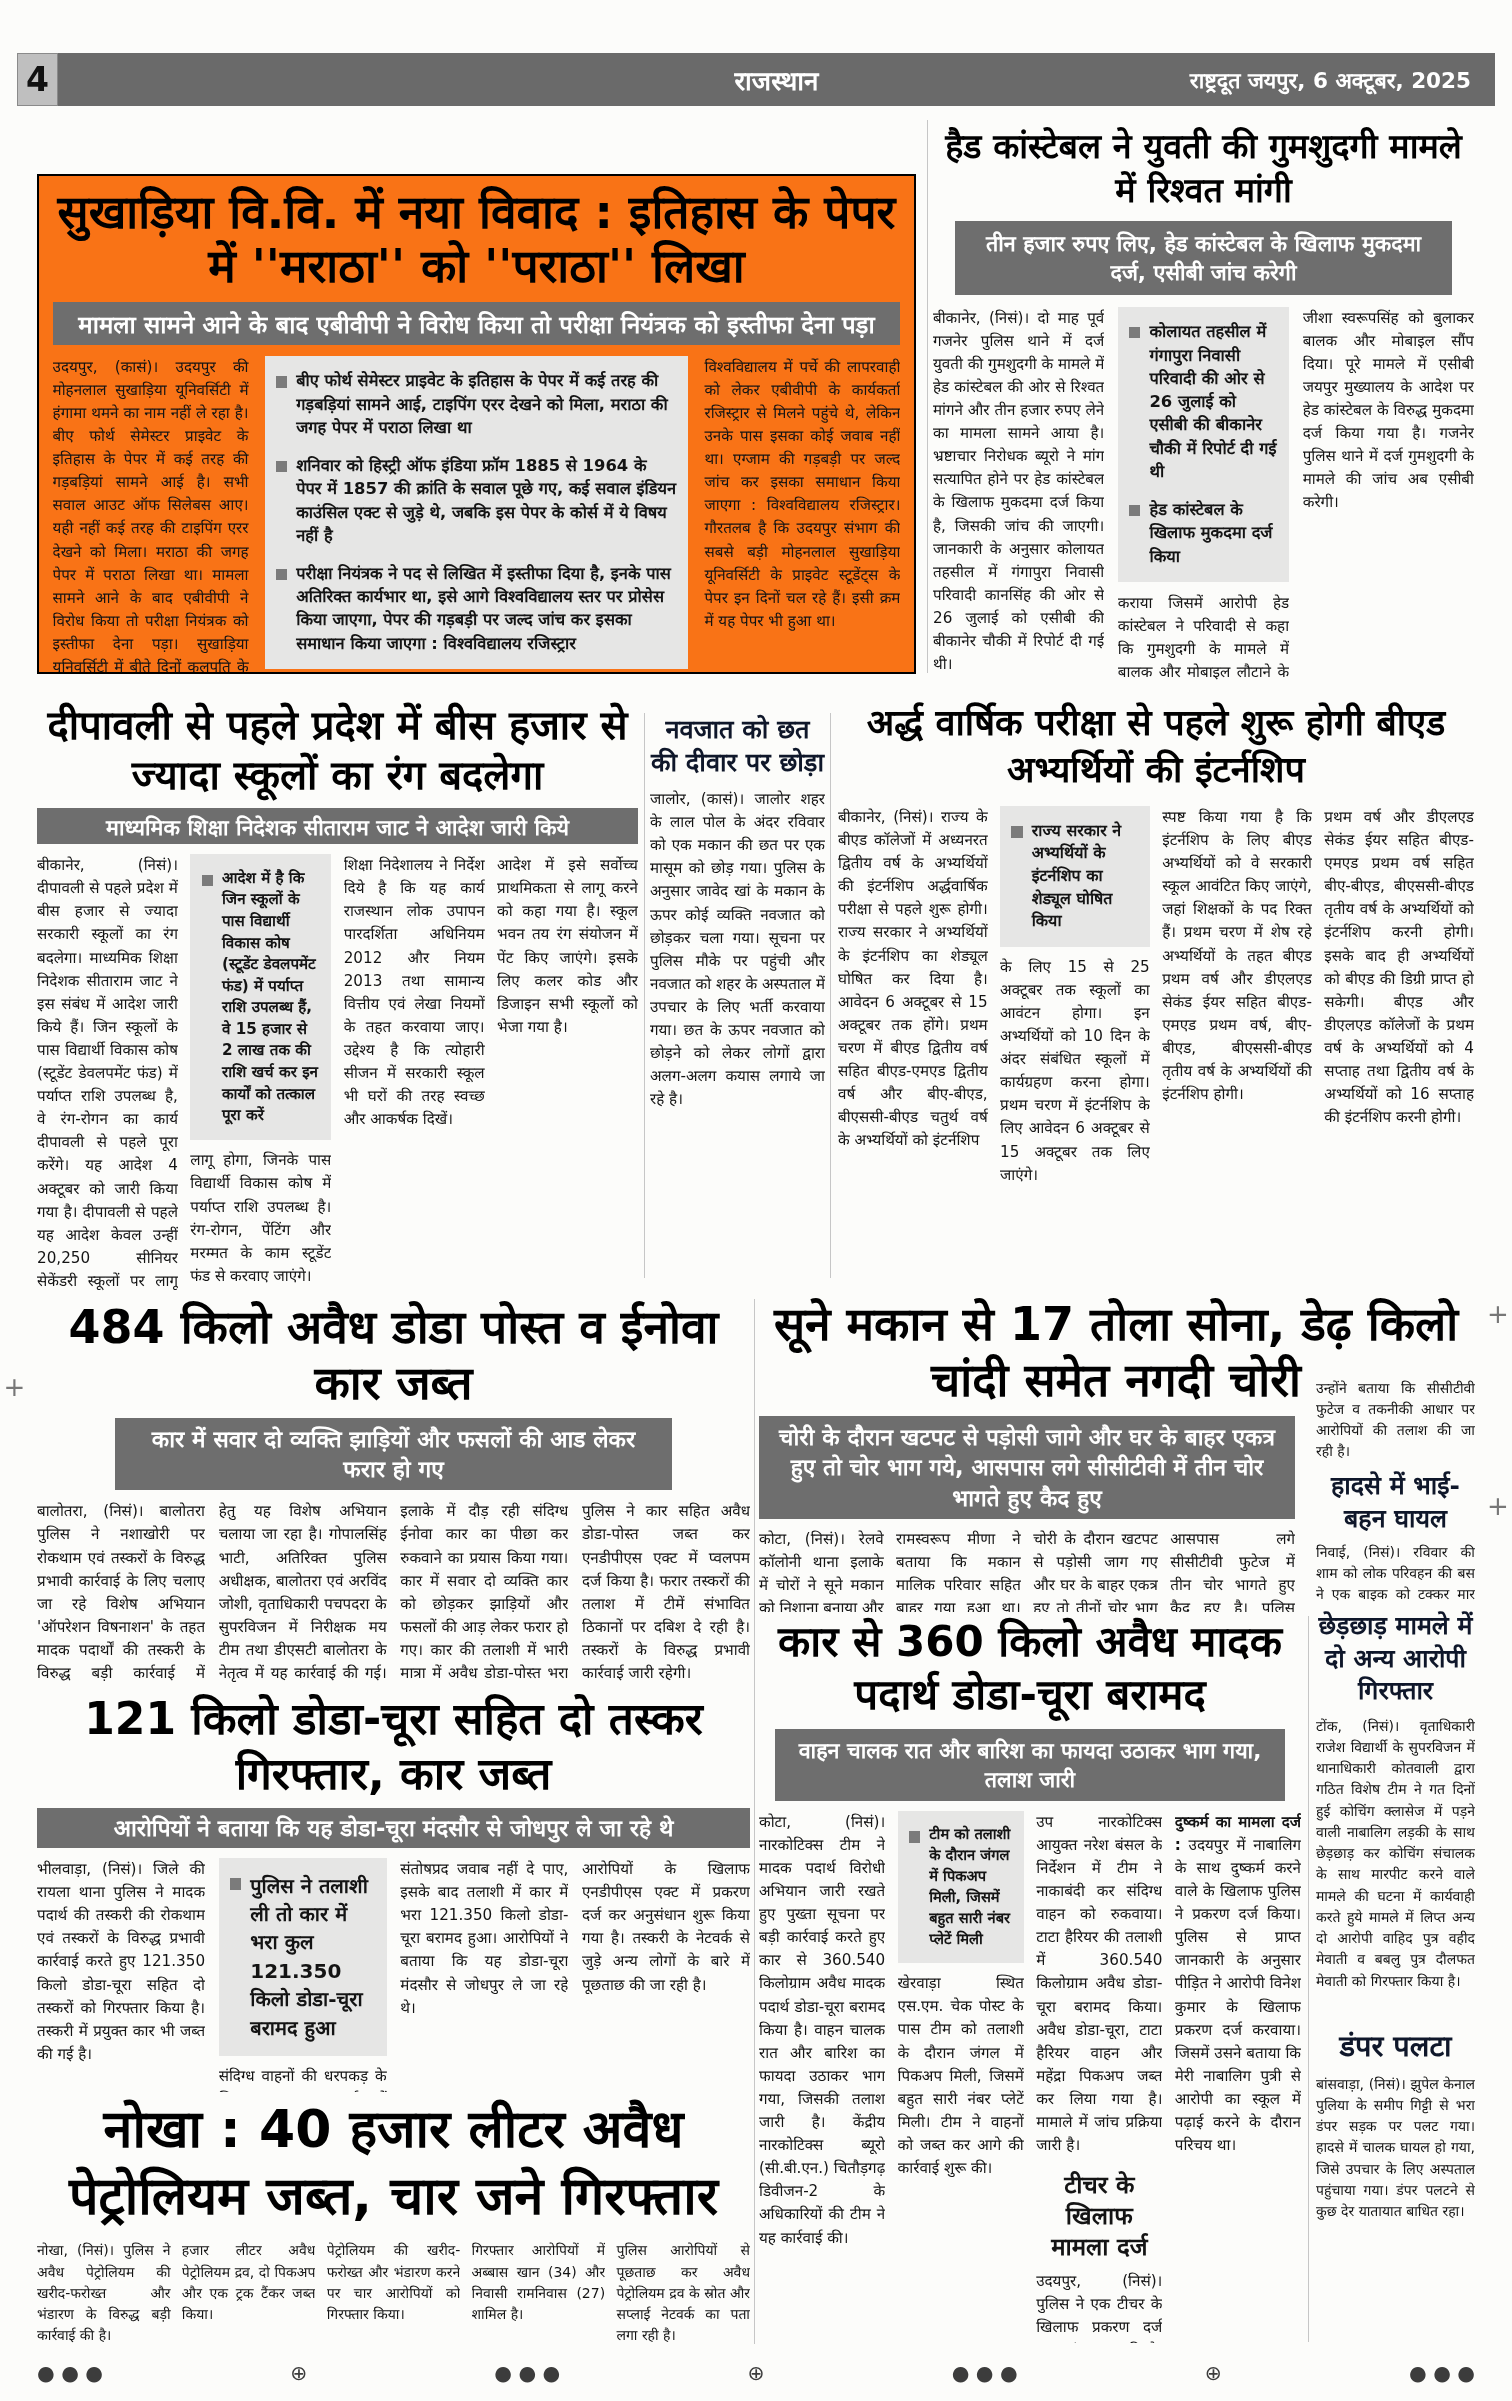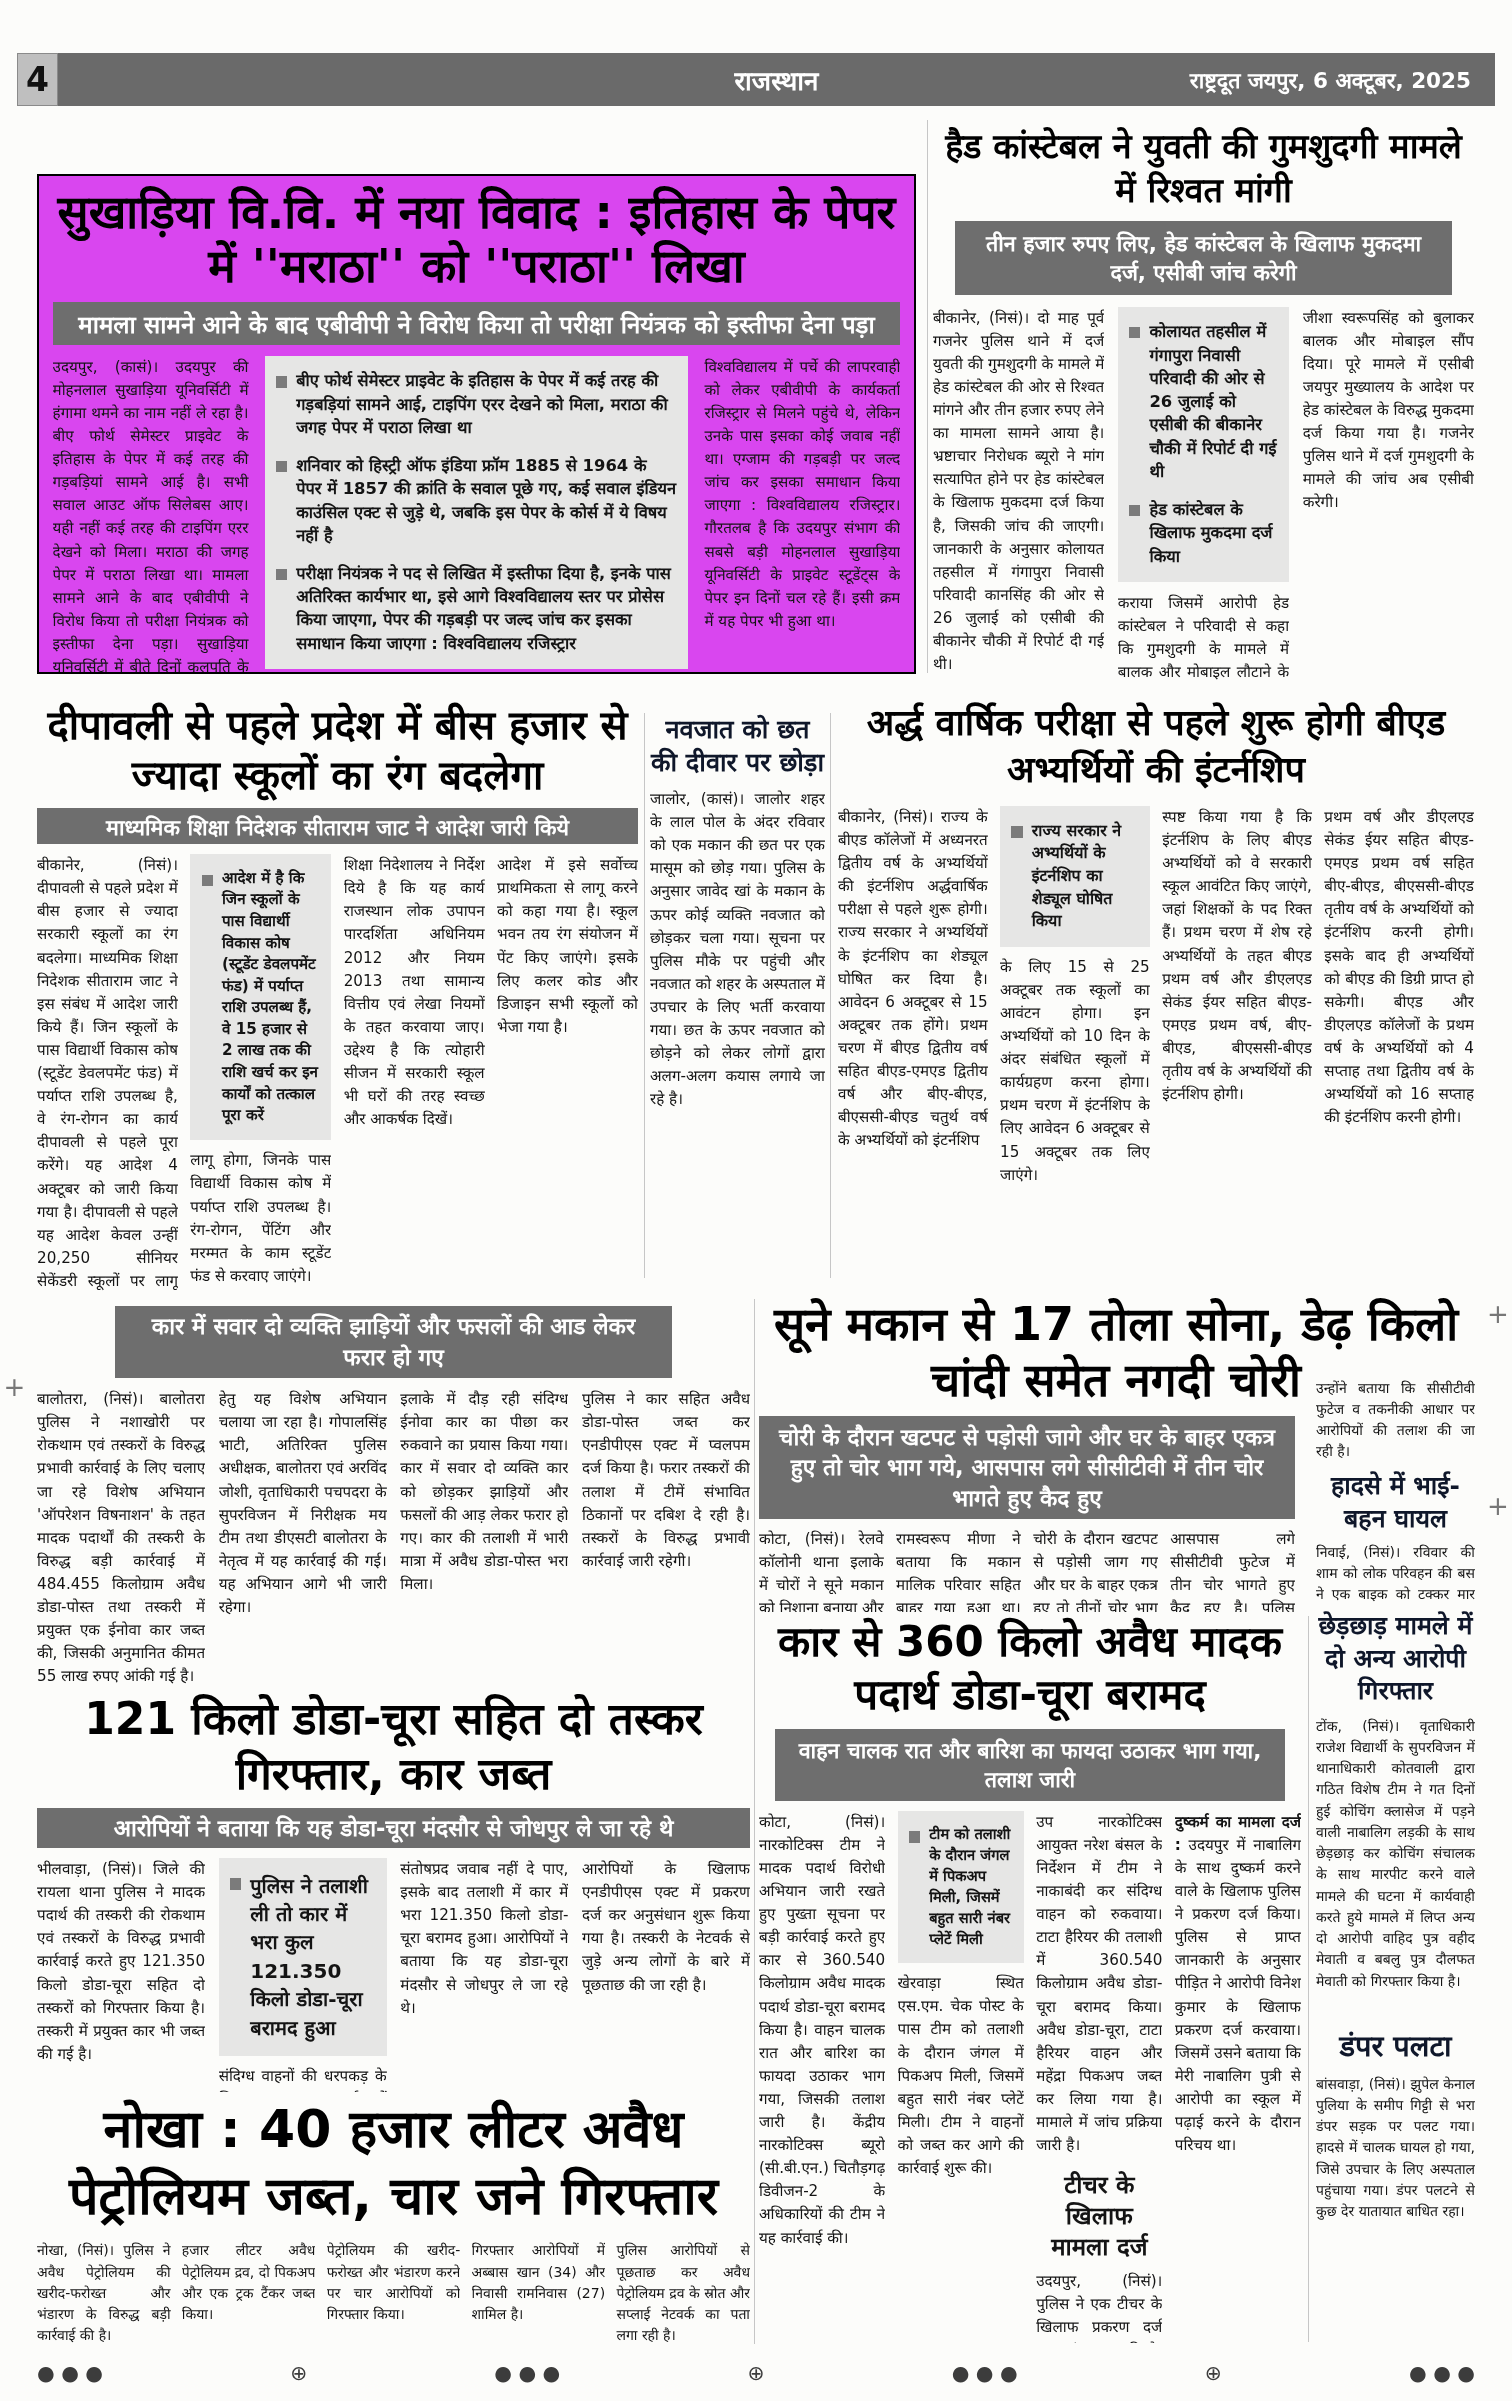--- a/index.html
+++ b/index.html
@@ -20,21 +20,21 @@
   .cols{display:flex;}
   .col{flex:1;font-size:15.2px;line-height:1.52;text-align:justify;overflow:hidden;}
   .gbox{background:#e6e6e5;padding:13.6px 11.3px;box-sizing:border-box;}
   .bitem{display:flex;gap:9px;font-weight:600;line-height:1.42;text-align:left;}
   .bitem + .bitem{margin-top:14.7px;}
   .sq{flex:0 0 11.3px;width:11.3px;height:11.3px;background:#7b7b7b;margin-top:6.8px;}
   .subhl{font-weight:700;text-align:center;color:#0f172a;}
   .vsep{position:absolute;width:1.1px;background:#c6c6c6;}
   .plus{position:absolute;color:#777;font-size:26px;font-weight:400;}
   
-  #artA{left:37px;top:174px;width:879px;height:500px;border:2.3px solid #000;padding:9px 13.6px;background:#d946ef;}
+  #artA{left:37px;top:174px;width:879px;height:500px;border:2.3px solid #000;padding:9px 13.6px;background:#f97316;}
   #artA .hl{font-size:46px;line-height:1.18;}
   #artA .kicker{font-size:24px;height:43px;margin:8px 0 11.3px;}
   #artA .cols{gap:16px;}
   #artA .gbox .bitem{font-size:16.4px;}
   #artA .mid{flex:0 0 50%;display:flex;flex-direction:column;}
   #artA .sidecol{flex:1;}
   
   #artB{left:933px;top:124px;width:541px;height:558px;}
   #artB .hl{font-size:34px;line-height:1.3;}
   #artB .kicker{font-size:21.5px;line-height:1.35;padding:8px 14.7px;margin:9px auto 11.3px;width:92%;}
@@ -196,20 +196,21 @@
             </div>
         </div>
         <div>के लिए 15 से 25 अक्टूबर तक स्कूलों का आवंटन होगा। इन अभ्यर्थियों को 10 दिन के अंदर संबंधित स्कूलों में कार्यग्रहण करना होगा। प्रथम चरण में इंटर्नशिप के लिए आवेदन 6 अक्टूबर से 15 अक्टूबर तक लिए जाएंगे।</div>
       </div>
       <div class="col">स्पष्ट किया गया है कि इंटर्नशिप के लिए बीएड अभ्यर्थियों को वे सरकारी स्कूल आवंटित किए जाएंगे, जहां शिक्षकों के पद रिक्त हैं। प्रथम चरण में शेष रहे अभ्यर्थियों के तहत बीएड प्रथम वर्ष और डीएलएड सेकंड ईयर सहित बीएड-एमएड प्रथम वर्ष, बीए-बीएड, बीएससी-बीएड तृतीय वर्ष के अभ्यर्थियों की इंटर्नशिप होगी।</div>
       <div class="col">प्रथम वर्ष और डीएलएड सेकंड ईयर सहित बीएड-एमएड प्रथम वर्ष सहित बीए-बीएड, बीएससी-बीएड तृतीय वर्ष के अभ्यर्थियों को इंटर्नशिप करनी होगी। इसके बाद ही अभ्यर्थियों को बीएड की डिग्री प्राप्त हो सकेगी। बीएड और डीएलएड कॉलेजों के प्रथम वर्ष के अभ्यर्थियों को 4 सप्ताह तथा द्वितीय वर्ष के अभ्यर्थियों को 16 सप्ताह की इंटर्नशिप करनी होगी।</div>
     </div>
   </section>
 
   <section class="art" id="artF">
+    <div class="hl">484 किलो अवैध डोडा पोस्त व ईनोवा कार जब्त</div>
     <div class="kicker">कार में सवार दो व्यक्ति झाड़ियों और फसलों की आड लेकर फरार हो गए</div>
     <div class="cols">
       <div class="col">बालोतरा, (निसं)। बालोतरा पुलिस ने नशाखोरी पर रोकथाम एवं तस्करों के विरुद्ध प्रभावी कार्रवाई के लिए चलाए जा रहे विशेष अभियान 'ऑपरेशन विषनाशन' के तहत मादक पदार्थों की तस्करी के विरुद्ध बड़ी कार्रवाई में 484.455 किलोग्राम अवैध डोडा-पोस्त तथा तस्करी में प्रयुक्त एक ईनोवा कार जब्त की, जिसकी अनुमानित कीमत 55 लाख रुपए आंकी गई है।</div>
       <div class="col">हेतु यह विशेष अभियान चलाया जा रहा है। गोपालसिंह भाटी, अतिरिक्त पुलिस अधीक्षक, बालोतरा एवं अरविंद जोशी, वृताधिकारी पचपदरा के सुपरविजन में निरीक्षक मय टीम तथा डीएसटी बालोतरा के नेतृत्व में यह कार्रवाई की गई। यह अभियान आगे भी जारी रहेगा।</div>
       <div class="col">इलाके में दौड़ रही संदिग्ध ईनोवा कार का पीछा कर रुकवाने का प्रयास किया गया। कार में सवार दो व्यक्ति कार को छोड़कर झाड़ियों और फसलों की आड़ लेकर फरार हो गए। कार की तलाशी में भारी मात्रा में अवैध डोडा-पोस्त भरा मिला।</div>
       <div class="col">पुलिस ने कार सहित अवैध डोडा-पोस्त जब्त कर एनडीपीएस एक्ट में प्वलपम दर्ज किया है। फरार तस्करों की तलाश में टीमें संभावित ठिकानों पर दबिश दे रही है। तस्करों के विरुद्ध प्रभावी कार्रवाई जारी रहेगी।</div>
     </div>
   </section>
 
   <section class="art" id="artG">

